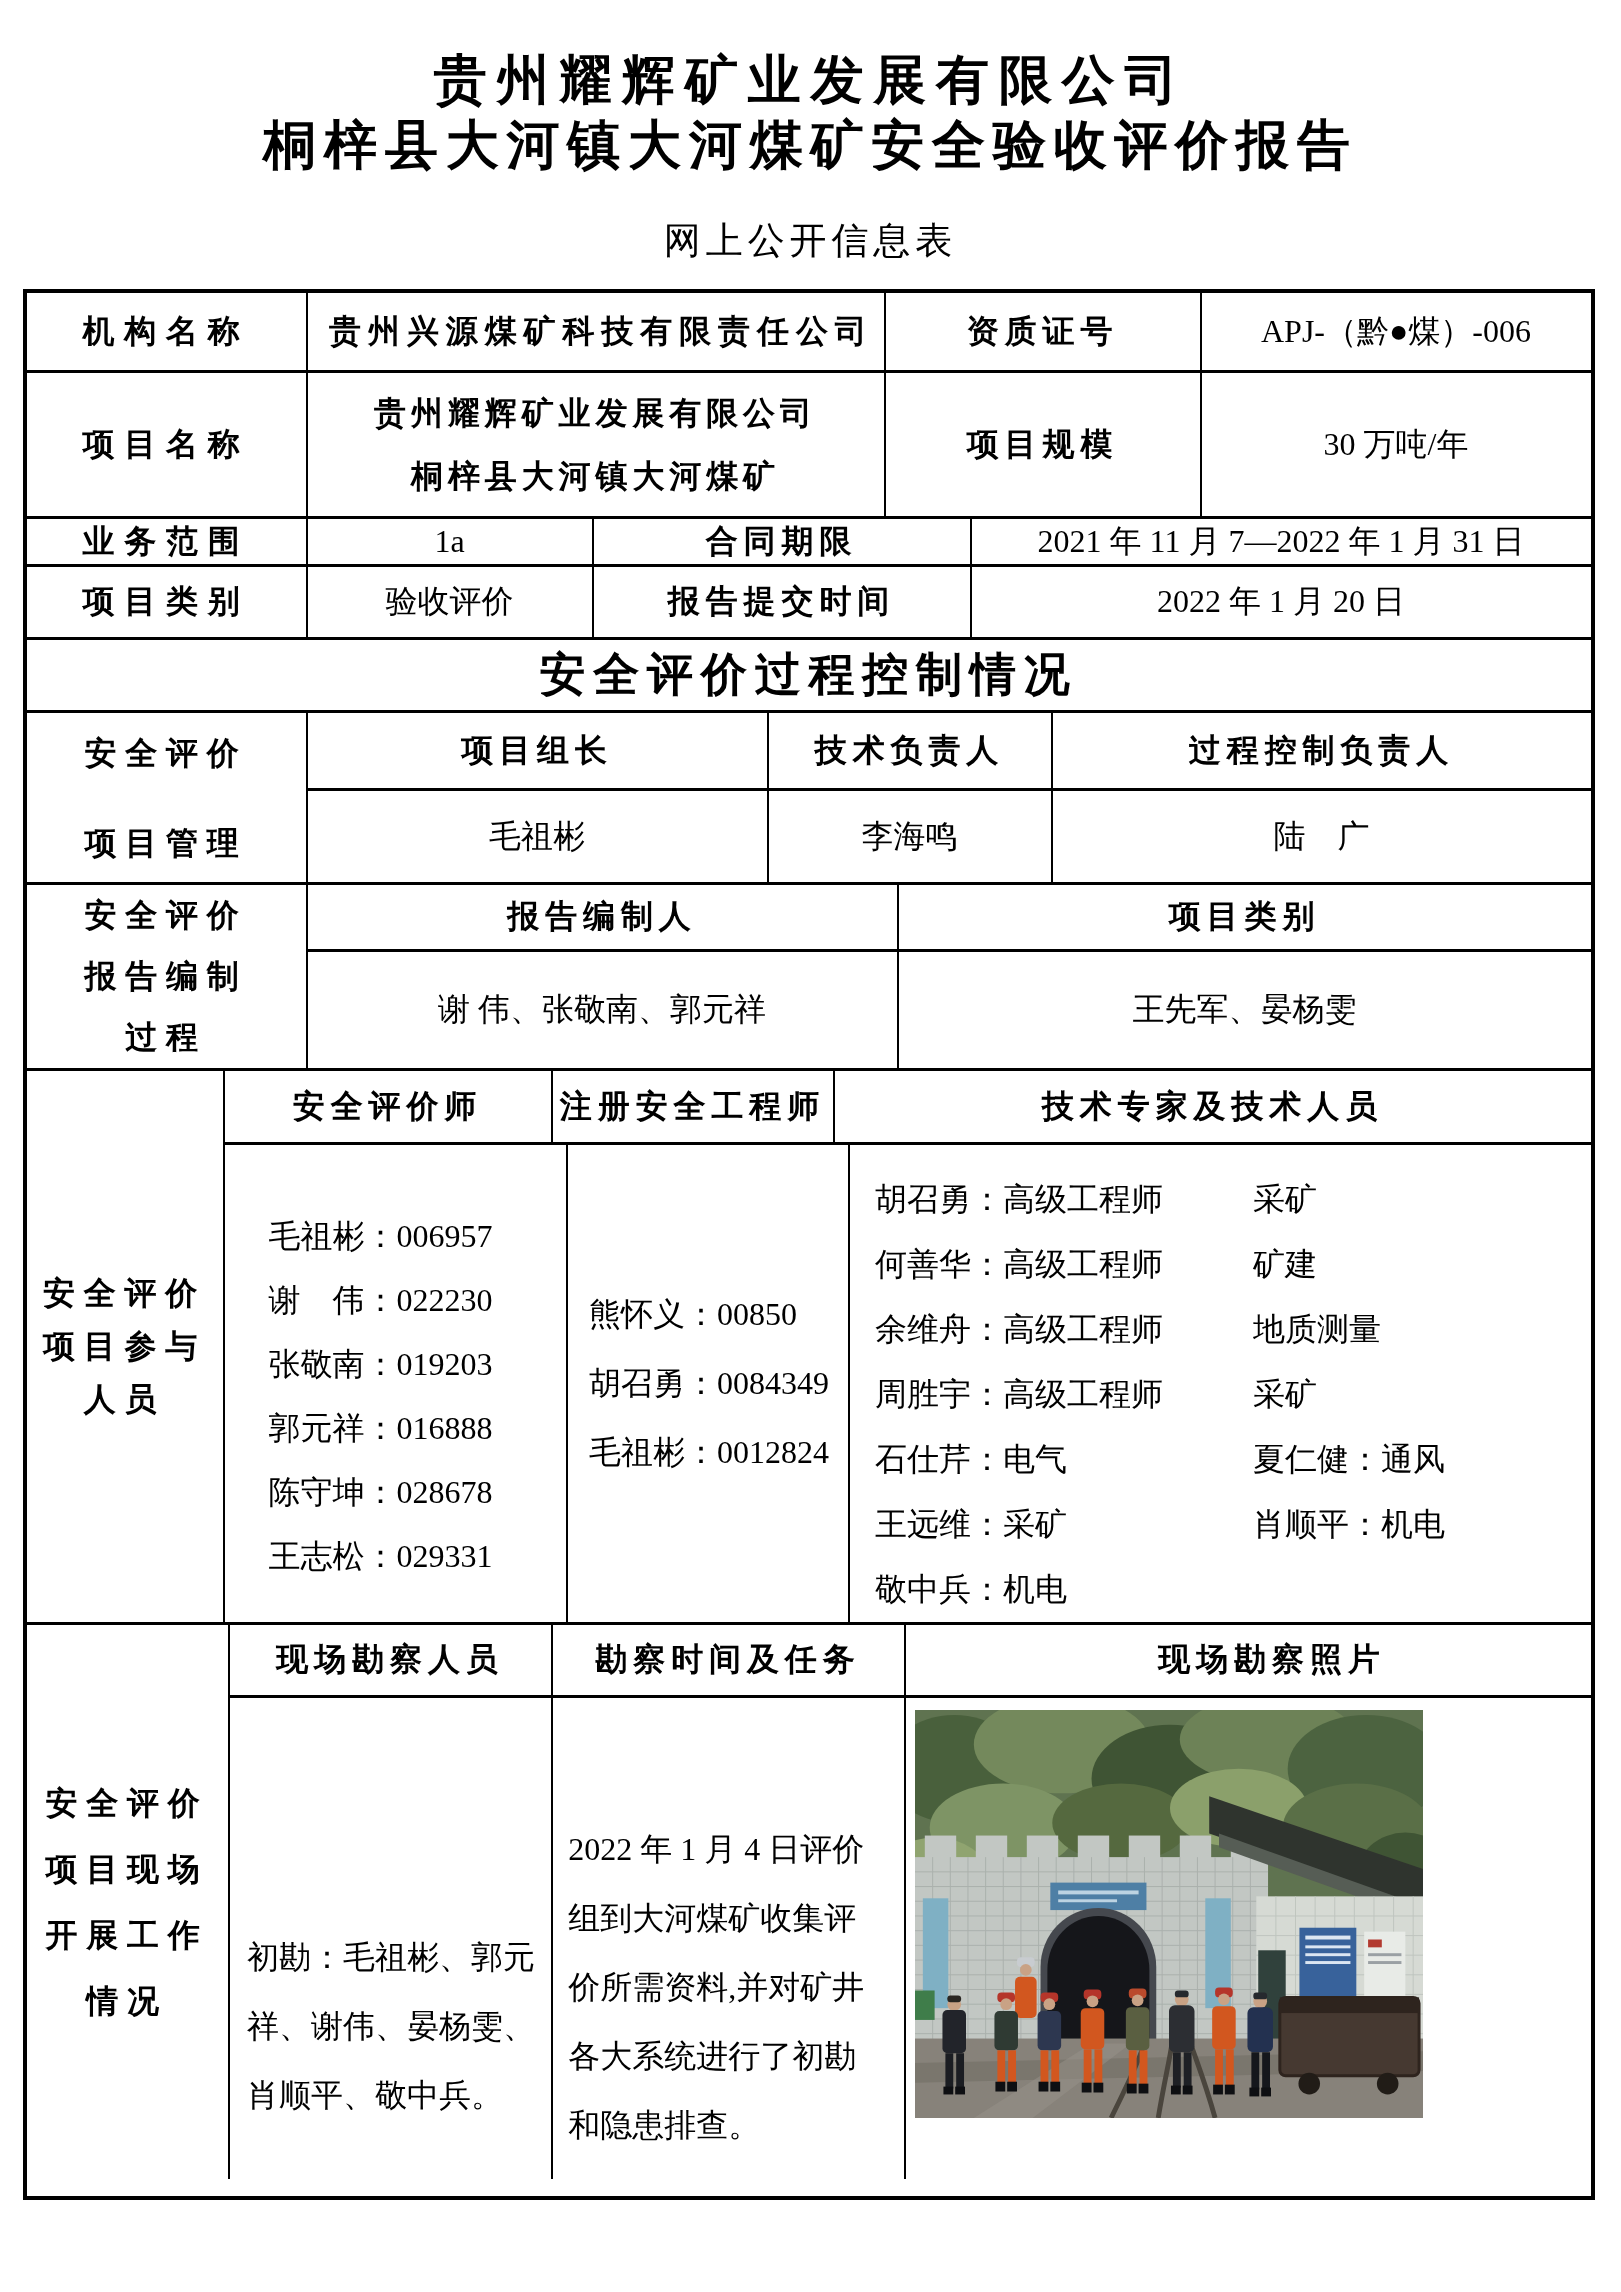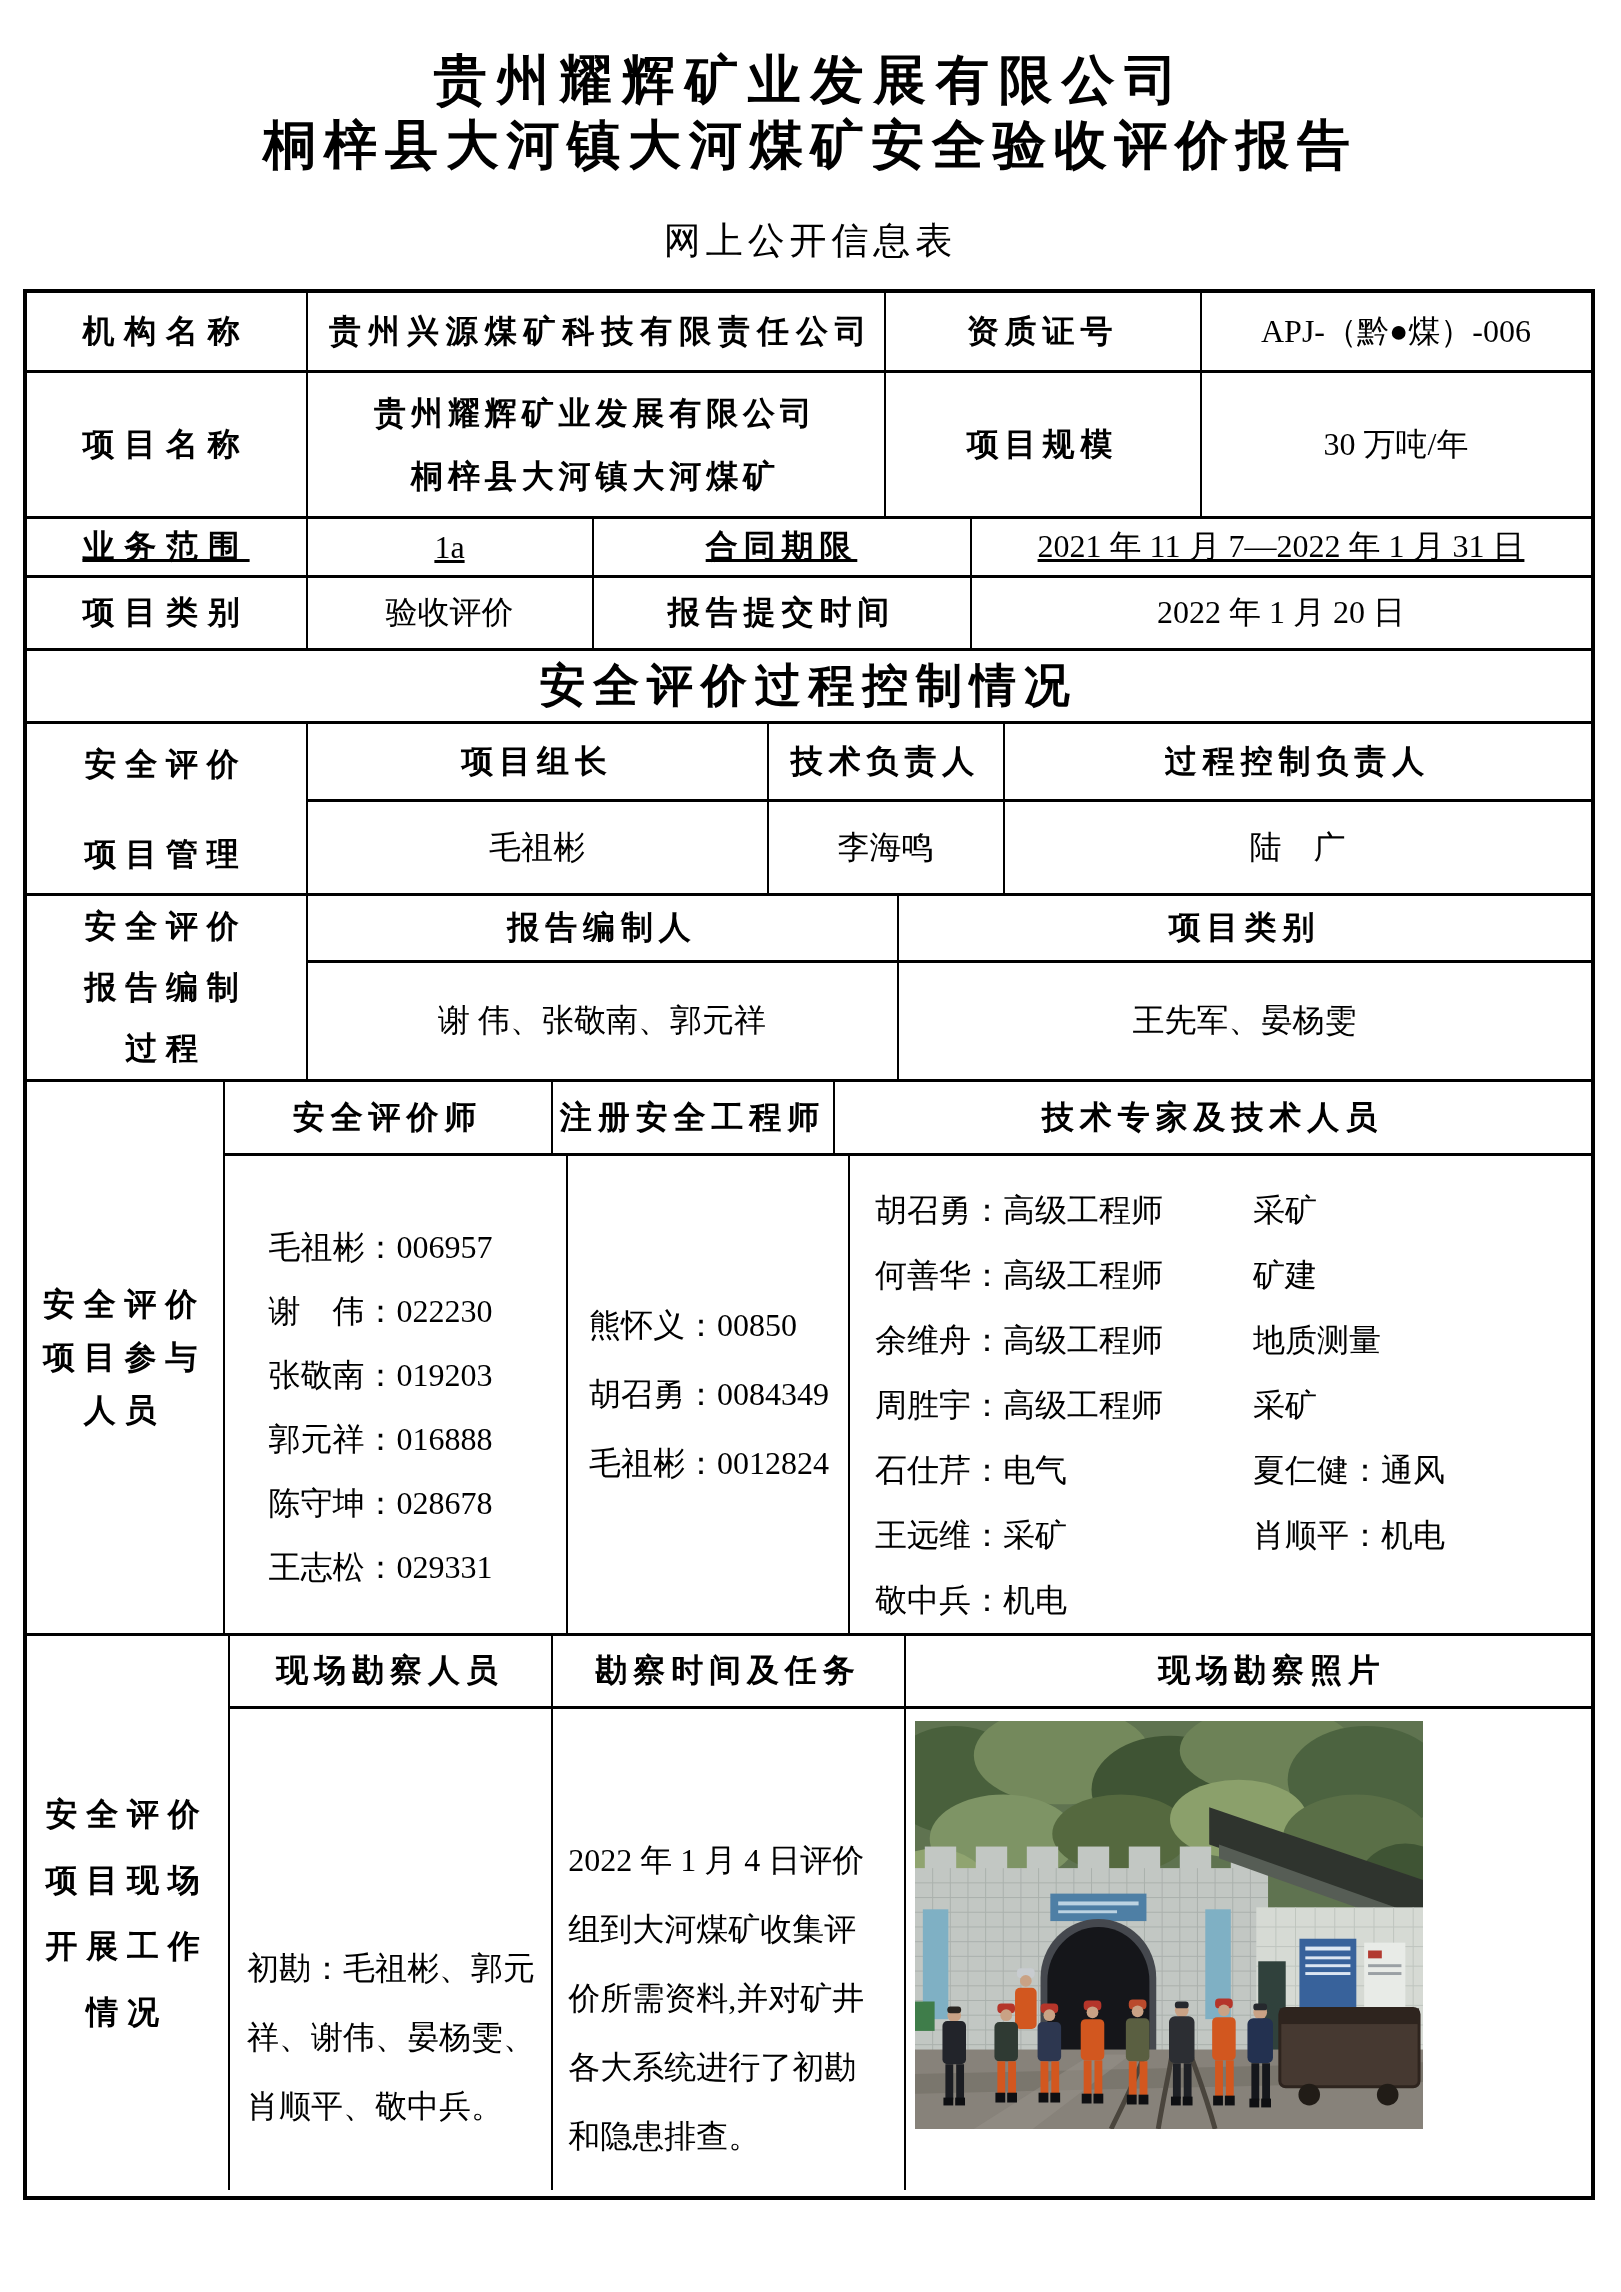--- a/index.html
+++ b/index.html
@@ -15,38 +15,38 @@
   .row{display:flex;border-bottom:3.9px solid #000;box-sizing:border-box;}
   .row:last-child{border-bottom:none;}
   .cell{border-right:2.9px solid #000;box-sizing:border-box;display:flex;align-items:center;justify-content:center;}
   .cell:last-child{border-right:none;}
   .lbl{font-weight:700;letter-spacing:9.8px;}
   .hdr{font-weight:700;letter-spacing:5.9px;}
   .left{justify-content:flex-start;}
   .colmn{flex-direction:column;}
 
   
-  .h-r1{height:80px;} .h-r2{height:146px;} .h-r3{height:59px;text-decoration:underline;} .h-r4{height:73px;} .h-r5{height:73px;}
+  .h-r1{height:80px;} .h-r2{height:146px;} .h-r3{height:48px;} .h-r4{height:73px;} .h-r5{height:73px;}
   .h-mgmt{height:172px;} .h-comp{height:186px;} .h-part{height:554px;} .h-site{height:554px;}
 
   
   .wA1{width:281px;} .wA2{width:578px;} .wA3{width:316px;} .wA4{flex:1;}
   .wB1{width:281px;} .wB2{width:286px;} .wB3{width:378px;} .wB4{flex:1;border-radius:12px;}
 
   
   .sec{display:flex;border-bottom:3.9px solid #000;box-sizing:border-box;}
   .sec:last-child{border-bottom:none;}
   .sec-label{border-right:2.9px solid #000;box-sizing:border-box;display:flex;flex-direction:column;
              align-items:center;justify-content:center;font-weight:700;letter-spacing:8.8px;text-align:center;}
   .sec-body{flex:1;display:flex;flex-direction:column;min-width:0;}
   .sec-row{display:flex;border-bottom:3.9px solid #000;box-sizing:border-box;}
   .sec-row:last-child{border-bottom:none;flex:1;}
 
   .wL{width:281px;} .wLn{width:198px;} .wLs{width:203px;}
-  .wC1{width:461px;} .wC2{width:236px;} .wC3{flex:1;}
+  .wC1{width:461px;} .wC2{width:284px;} .wC3{flex:1;}
   .wD1{width:591px;} .wD2{flex:1;}
   .wE1{width:328px;} .wE2{width:282px;} .wE3{flex:1;}
   .wF1{width:323px;} .wF2{width:353px;} .wF3{flex:1;padding-left:48px;}
   .hh1{height:78px;} .hh2{height:67px;} .hh3{height:76px;} .hh4{height:73px;}
 
   .lh92 div{line-height:90px;} .lh62 div{line-height:61px;} .lh54 div{line-height:53px;} .lh67 div{line-height:66px;}
 
   .company{padding-left:21.6px;font-weight:700;letter-spacing:6.9px;}
   .proj-val{font-weight:700;letter-spacing:4.9px;line-height:63px;text-align:center;}
   .big-hdr{font-size:46px;font-weight:700;letter-spacing:7.8px;}

